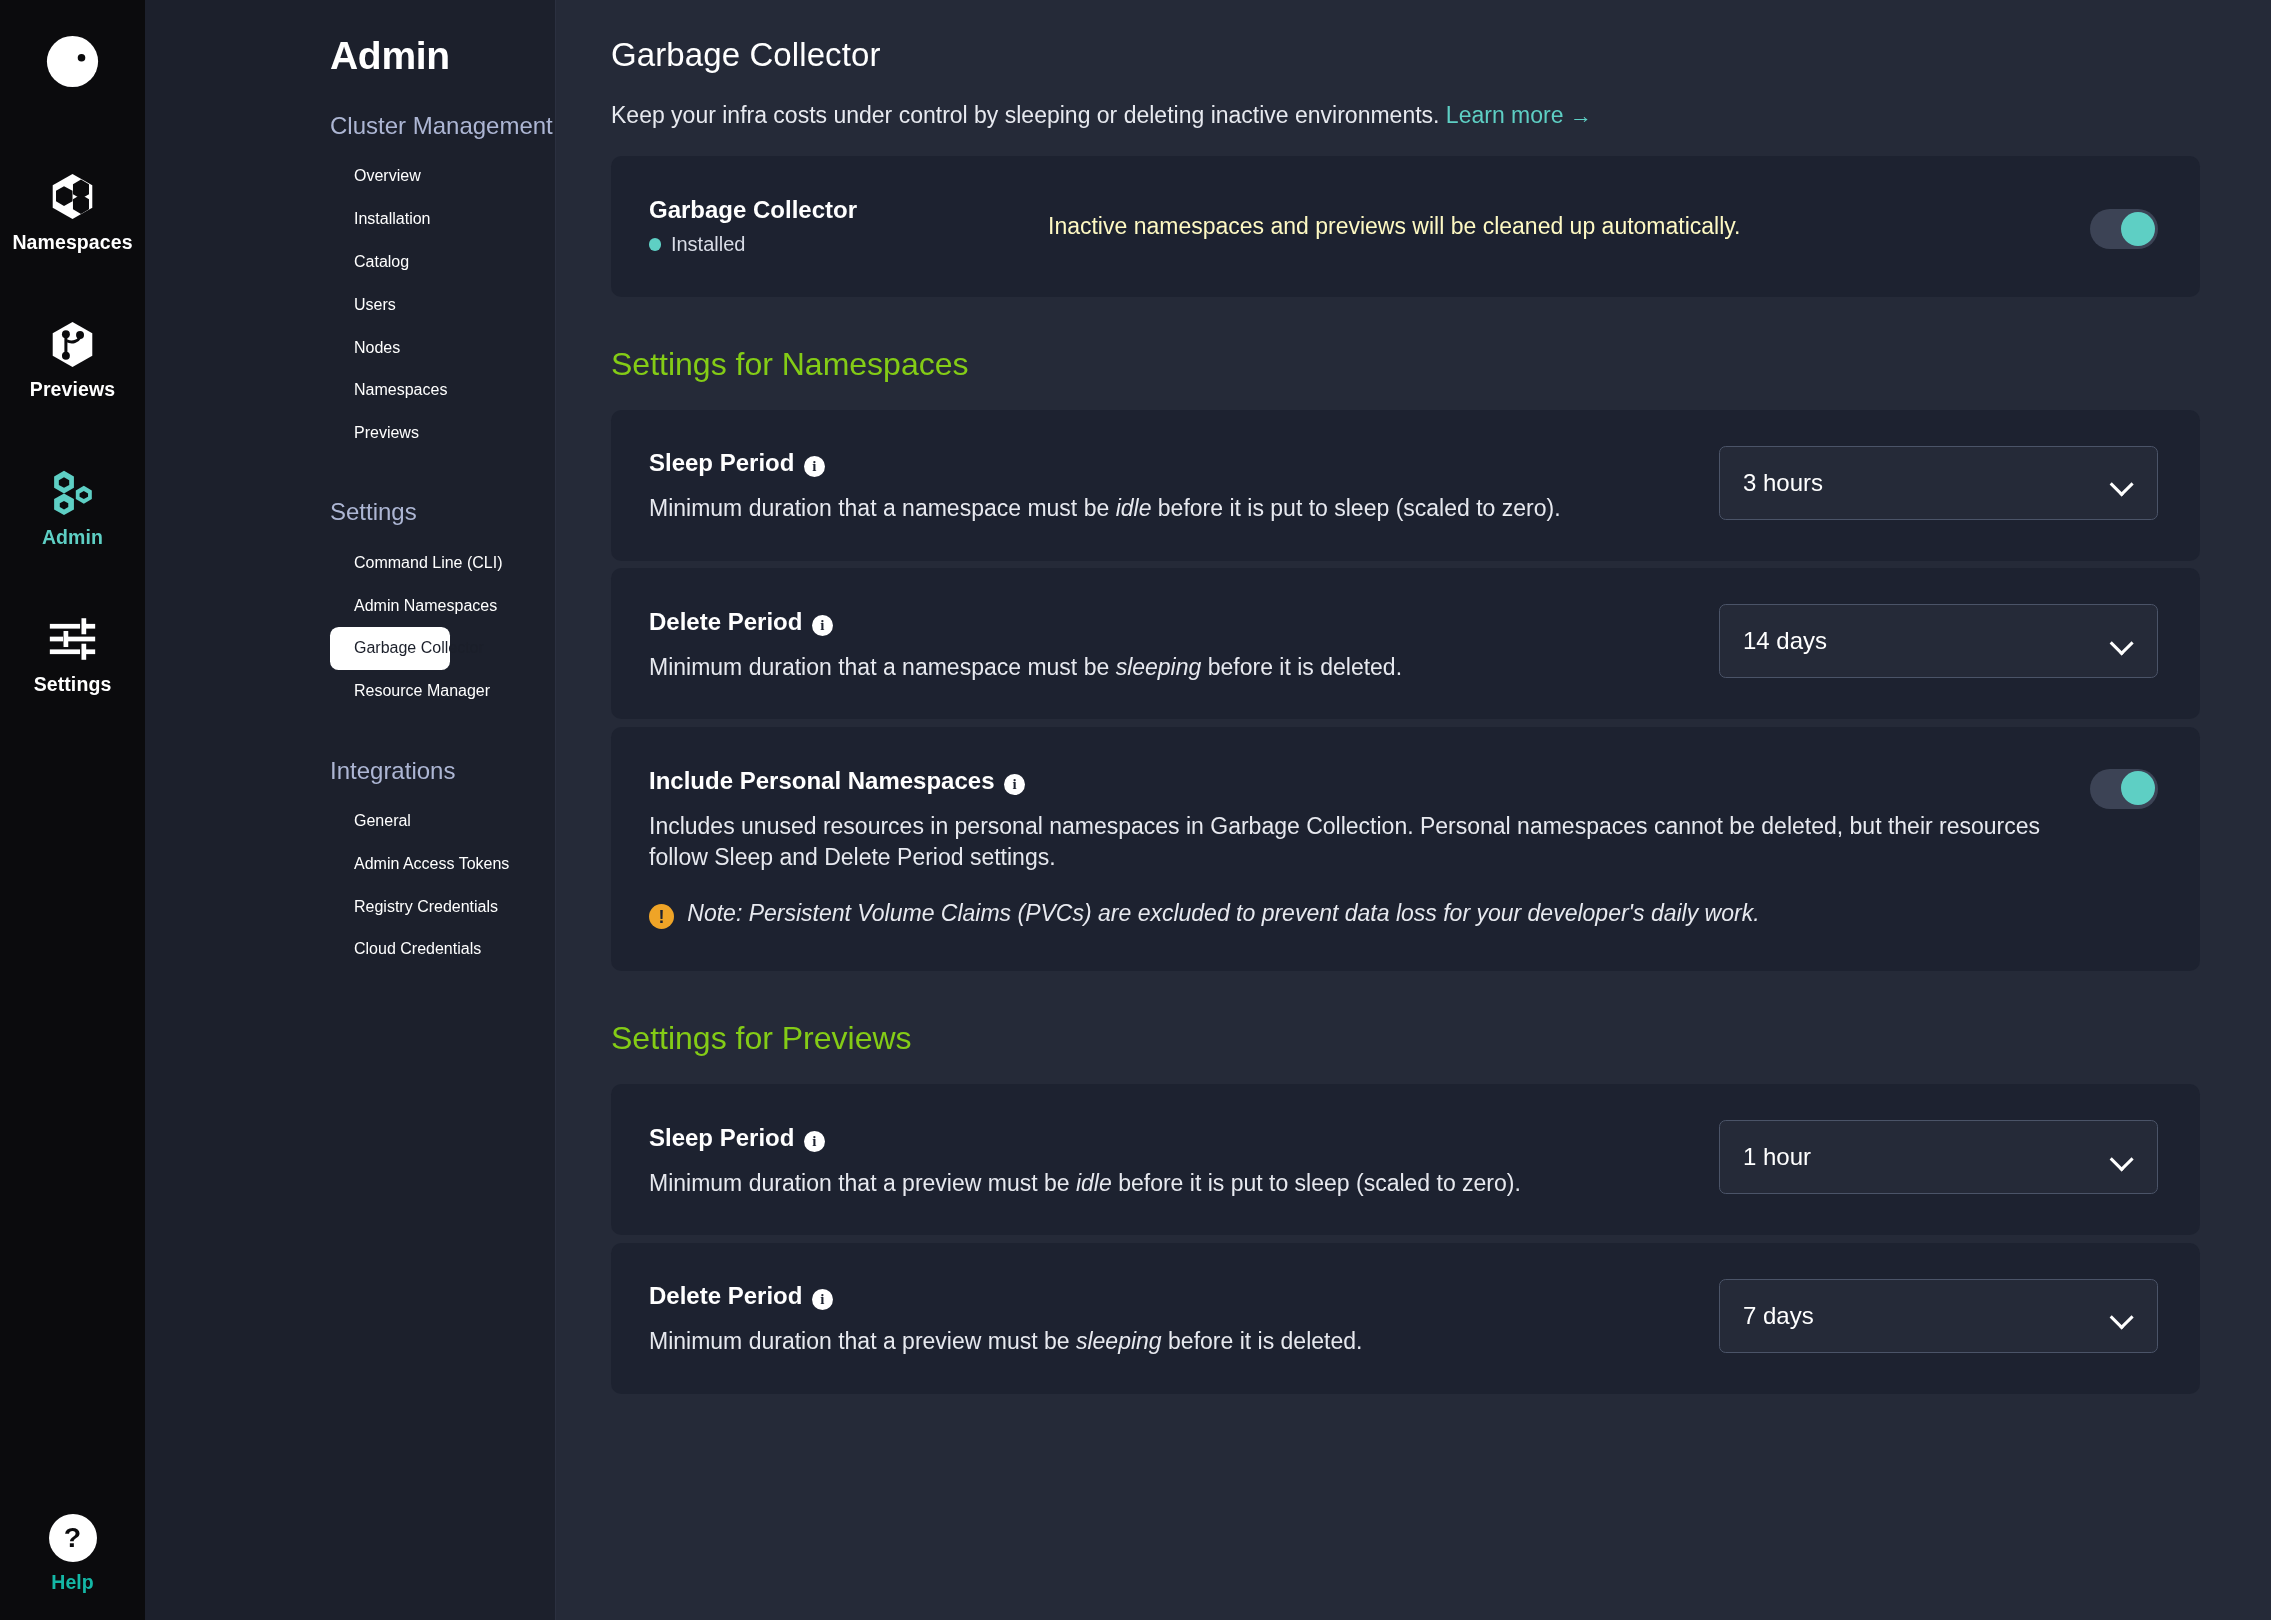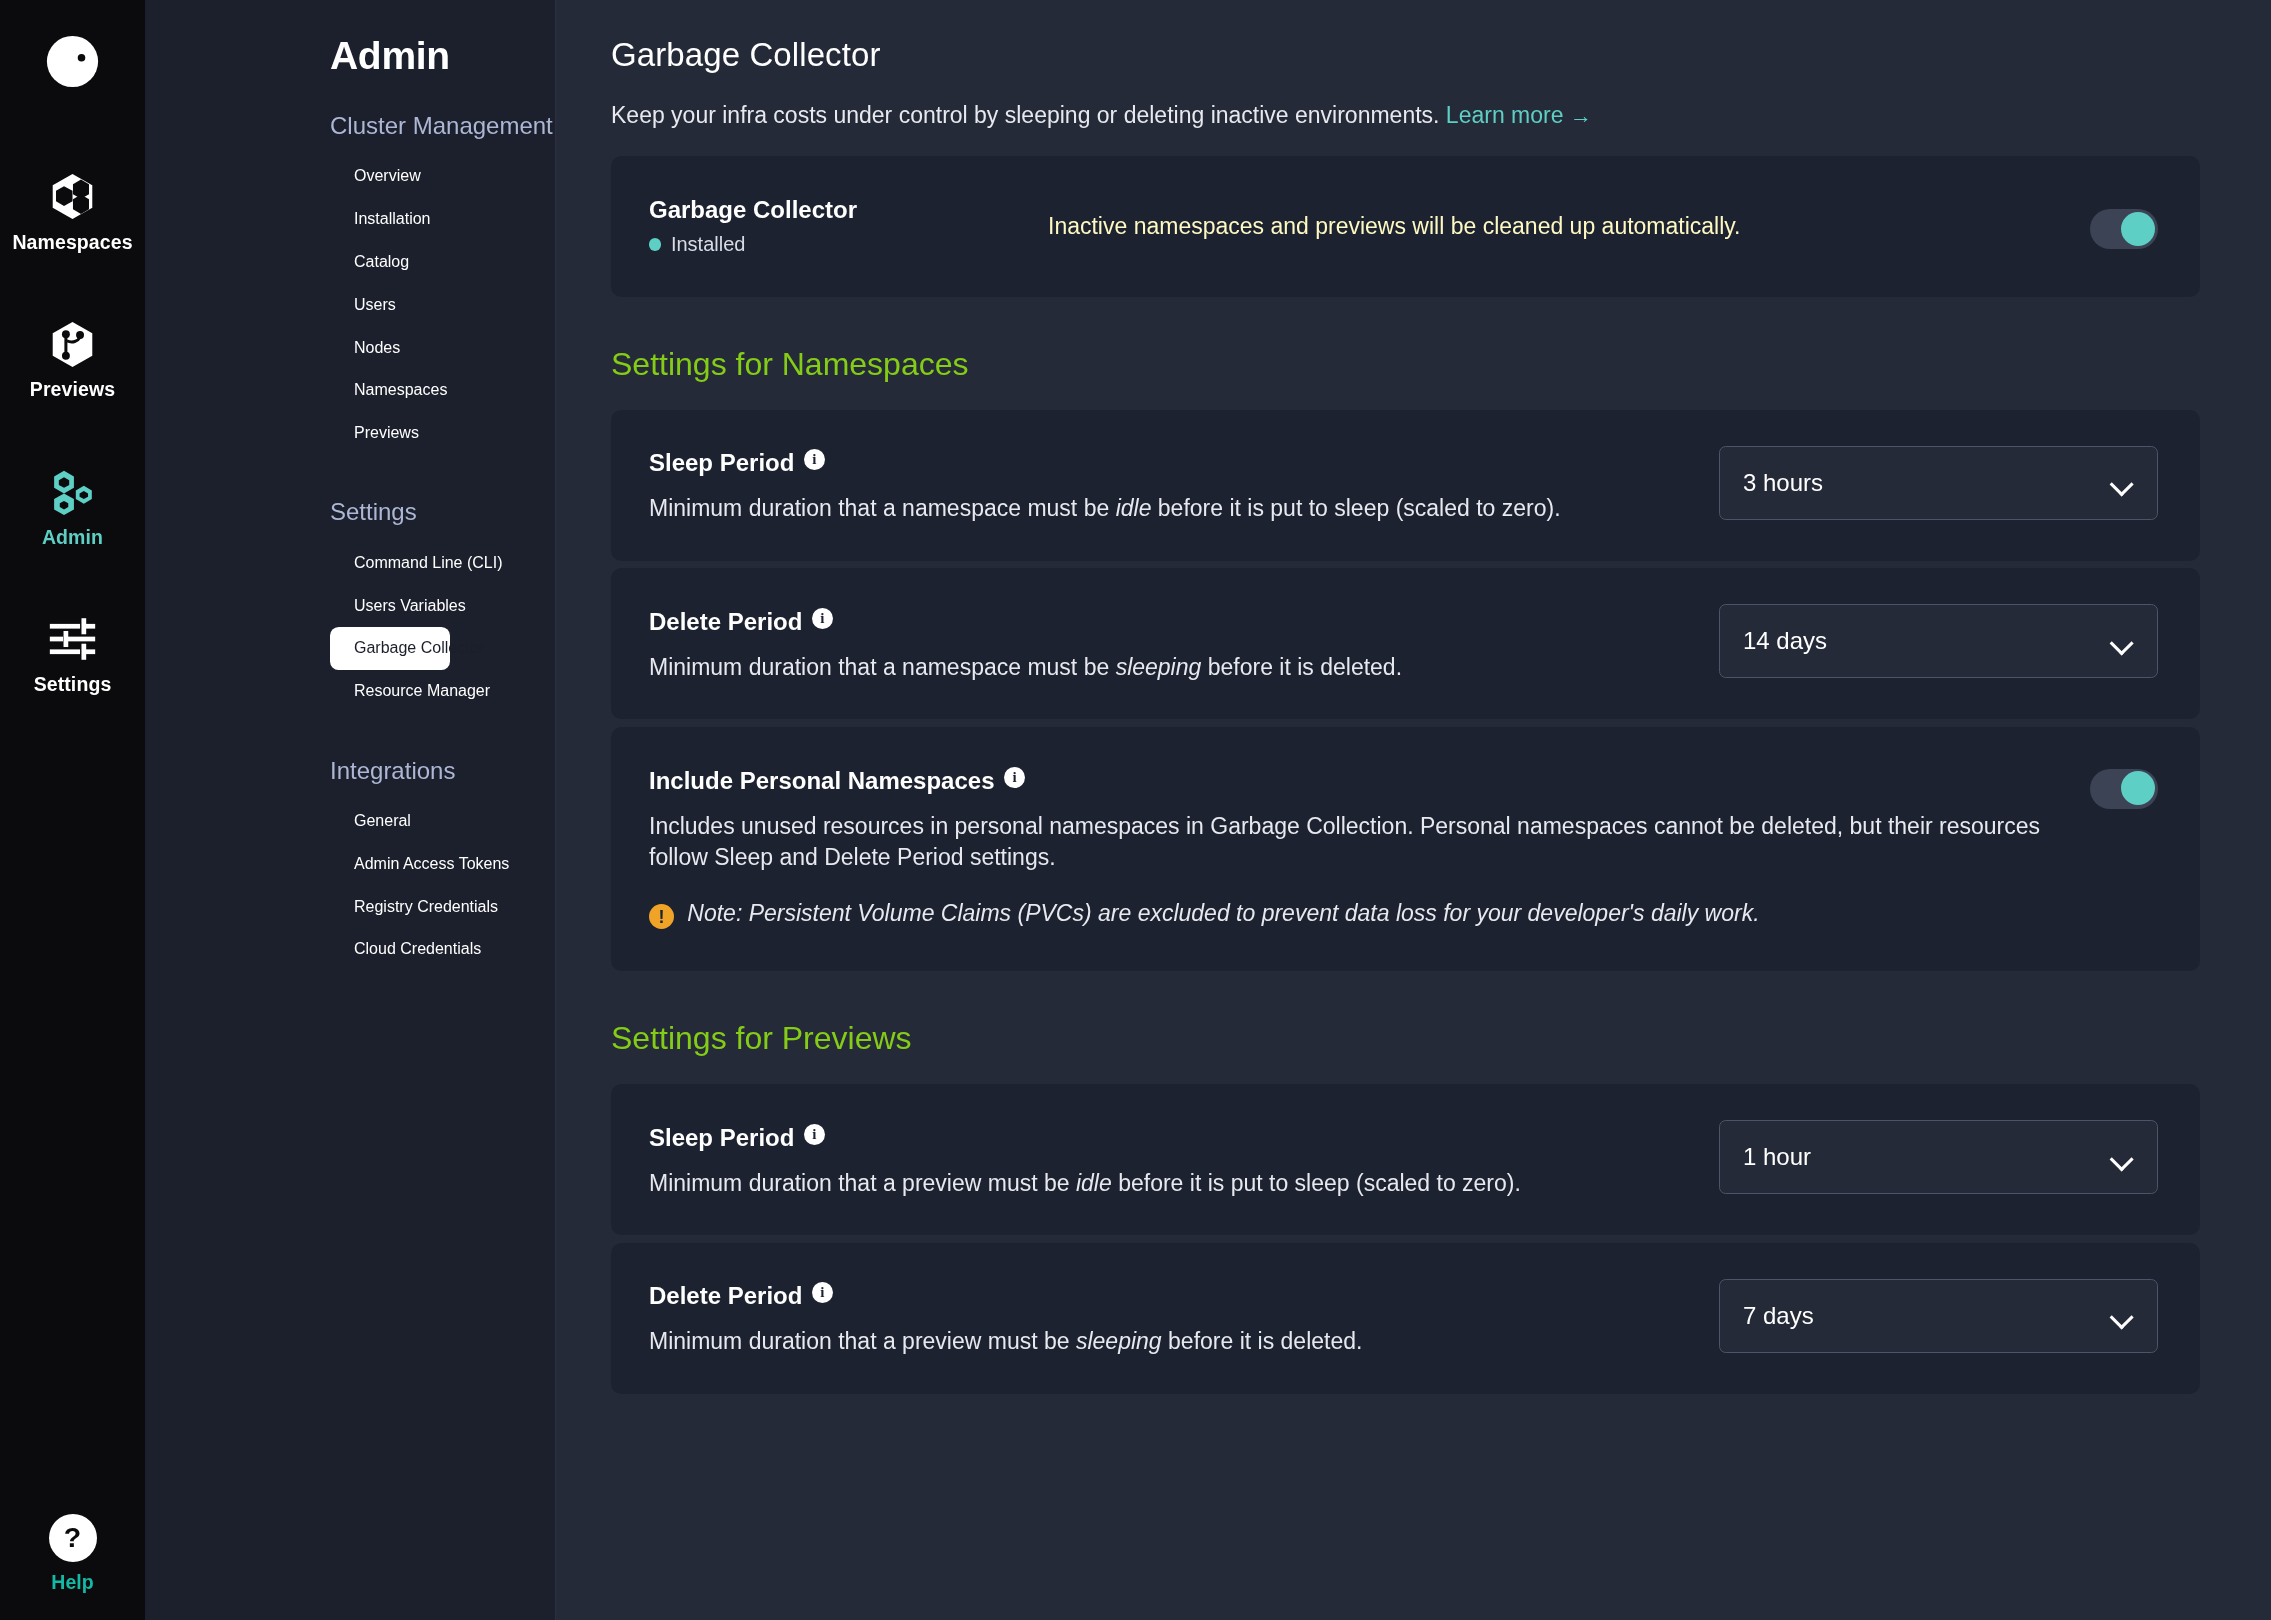--- a/index.html
+++ b/index.html
@@ -201,21 +201,21 @@
     padding: 36px 42px 36px 38px;
     min-height: 143px;
   }
   .setting-text { flex: 1; padding-top: 3.8px; }
   .setting-label {
     font-size: 24px;
     font-weight: bold;
     color: #ffffff;
     margin-bottom: 16px;
     display: flex;
-    align-items: flex-start;
+    align-items: flex-end;
   }
   .setting-desc {
     font-size: 23px;
     color: #e7e9ef;
     line-height: 1.36;
     max-width: 951px;
   }
   .setting-desc em { font-style: italic; }
 
   .info-icon {
@@ -391,21 +391,21 @@
       <div class="nav-item">Catalog</div>
       <div class="nav-item">Users</div>
       <div class="nav-item">Nodes</div>
       <div class="nav-item">Namespaces</div>
       <div class="nav-item">Previews</div>
     </div>
 
     <div class="nav-group settings-group">
       <div class="nav-group-label">Settings</div>
       <div class="nav-item">Command Line (CLI)</div>
-      <div class="nav-item">Users Variables</div>
+      <div class="nav-item">Admin Namespaces</div>
       <div class="nav-item selected">Garbage Collector</div>
       <div class="nav-item">Resource Manager</div>
     </div>
 
     <div class="nav-group integrations-group">
       <div class="nav-group-label">Integrations</div>
       <div class="nav-item">General</div>
       <div class="nav-item">Admin Access Tokens</div>
       <div class="nav-item">Registry Credentials</div>
       <div class="nav-item">Cloud Credentials</div>

